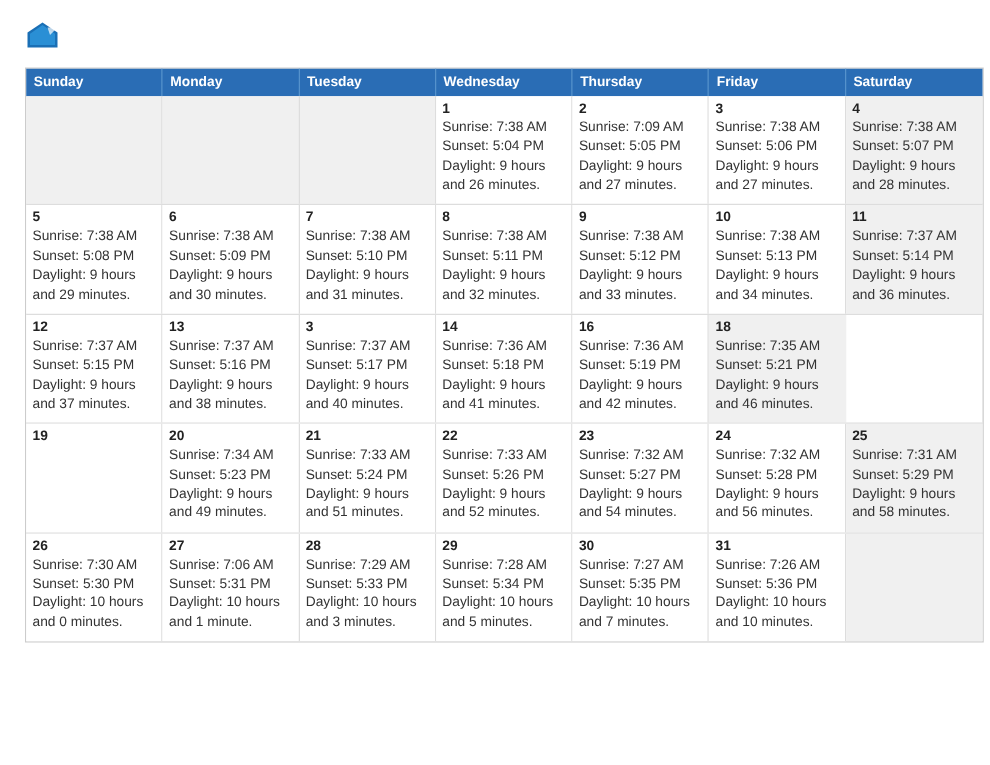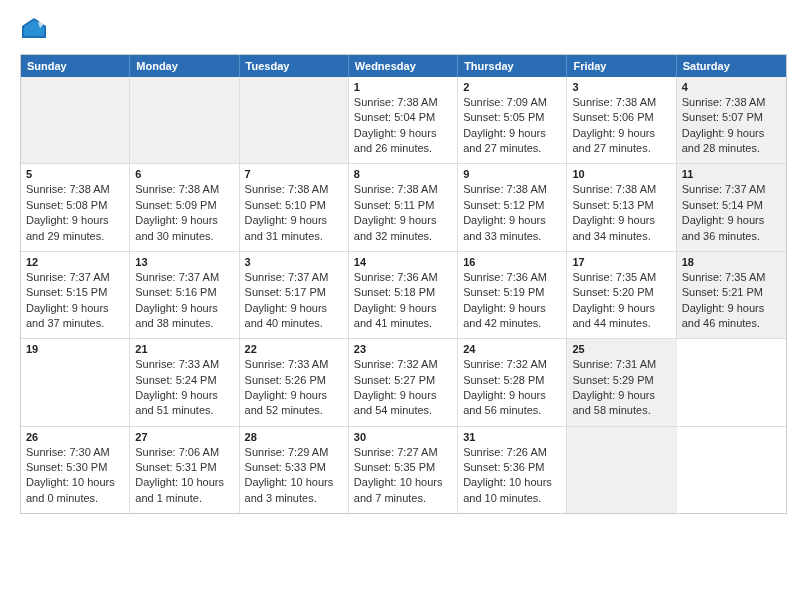--- a/index.html
+++ b/index.html
@@ -244,38 +244,38 @@
             <div class="day-info">Sunrise: 7:36 AM
 Sunset: 5:18 PM
 Daylight: 9 hours and 41 minutes.</div>
           </div>
           <div class="cal-cell">
             <div class="day-num">16</div>
             <div class="day-info">Sunrise: 7:36 AM
 Sunset: 5:19 PM
 Daylight: 9 hours and 42 minutes.</div>
           </div>
-          <div class="cal-cell">
-            <div class="day-num">17</div>
-            <div class="day-info">Sunrise: 7:35 AM
-Sunset: 5:20 PM
-Daylight: 9 hours and 44 minutes.</div>
-          </div>
           <div class="cal-cell shaded">
             <div class="day-num">18</div>
             <div class="day-info">Sunrise: 7:35 AM
 Sunset: 5:21 PM
 Daylight: 9 hours and 46 minutes.</div>
           </div>
         </div>
         <div class="cal-row">
           <div class="cal-cell">
             <div class="day-num">19</div>
           </div>
           <div class="cal-cell">
+            <div class="day-num">20</div>
+            <div class="day-info">Sunrise: 7:34 AM
+Sunset: 5:23 PM
+Daylight: 9 hours and 49 minutes.</div>
+          </div>
+          <div class="cal-cell">
             <div class="day-num">21</div>
             <div class="day-info">Sunrise: 7:33 AM
 Sunset: 5:24 PM
 Daylight: 9 hours and 51 minutes.</div>
           </div>
           <div class="cal-cell">
             <div class="day-num">22</div>
             <div class="day-info">Sunrise: 7:33 AM
 Sunset: 5:26 PM
 Daylight: 9 hours and 52 minutes.</div>
@@ -312,20 +312,26 @@
 Sunset: 5:31 PM
 Daylight: 10 hours and 1 minute.</div>
           </div>
           <div class="cal-cell">
             <div class="day-num">28</div>
             <div class="day-info">Sunrise: 7:29 AM
 Sunset: 5:33 PM
 Daylight: 10 hours and 3 minutes.</div>
           </div>
           <div class="cal-cell">
+            <div class="day-num">29</div>
+            <div class="day-info">Sunrise: 7:28 AM
+Sunset: 5:34 PM
+Daylight: 10 hours and 5 minutes.</div>
+          </div>
+          <div class="cal-cell">
             <div class="day-num">30</div>
             <div class="day-info">Sunrise: 7:27 AM
 Sunset: 5:35 PM
 Daylight: 10 hours and 7 minutes.</div>
           </div>
           <div class="cal-cell">
             <div class="day-num">31</div>
             <div class="day-info">Sunrise: 7:26 AM
 Sunset: 5:36 PM
 Daylight: 10 hours and 10 minutes.</div>

